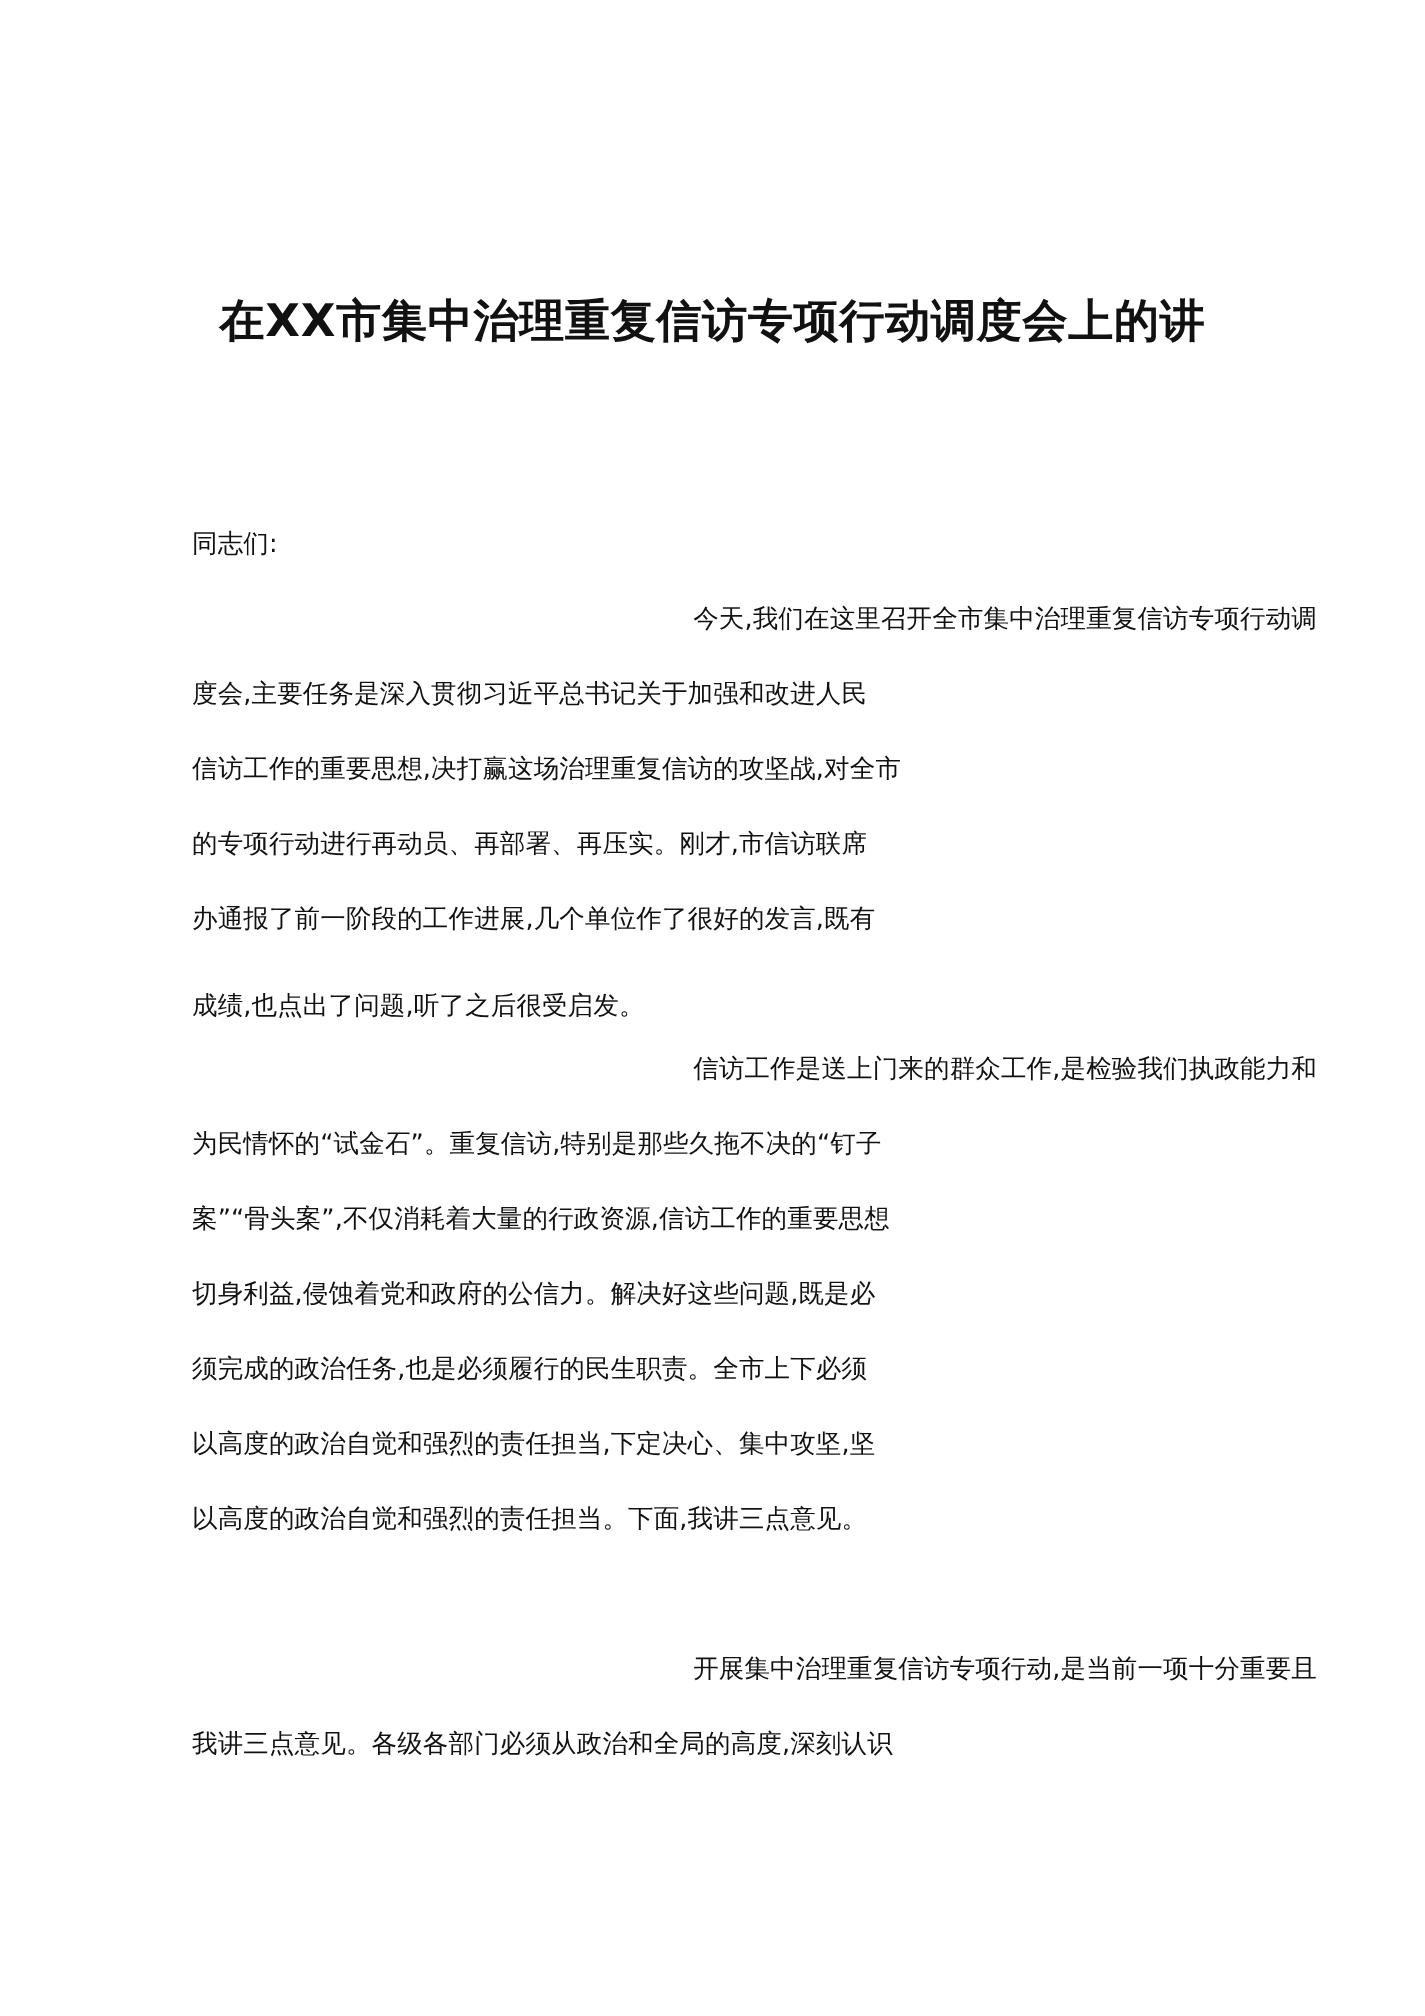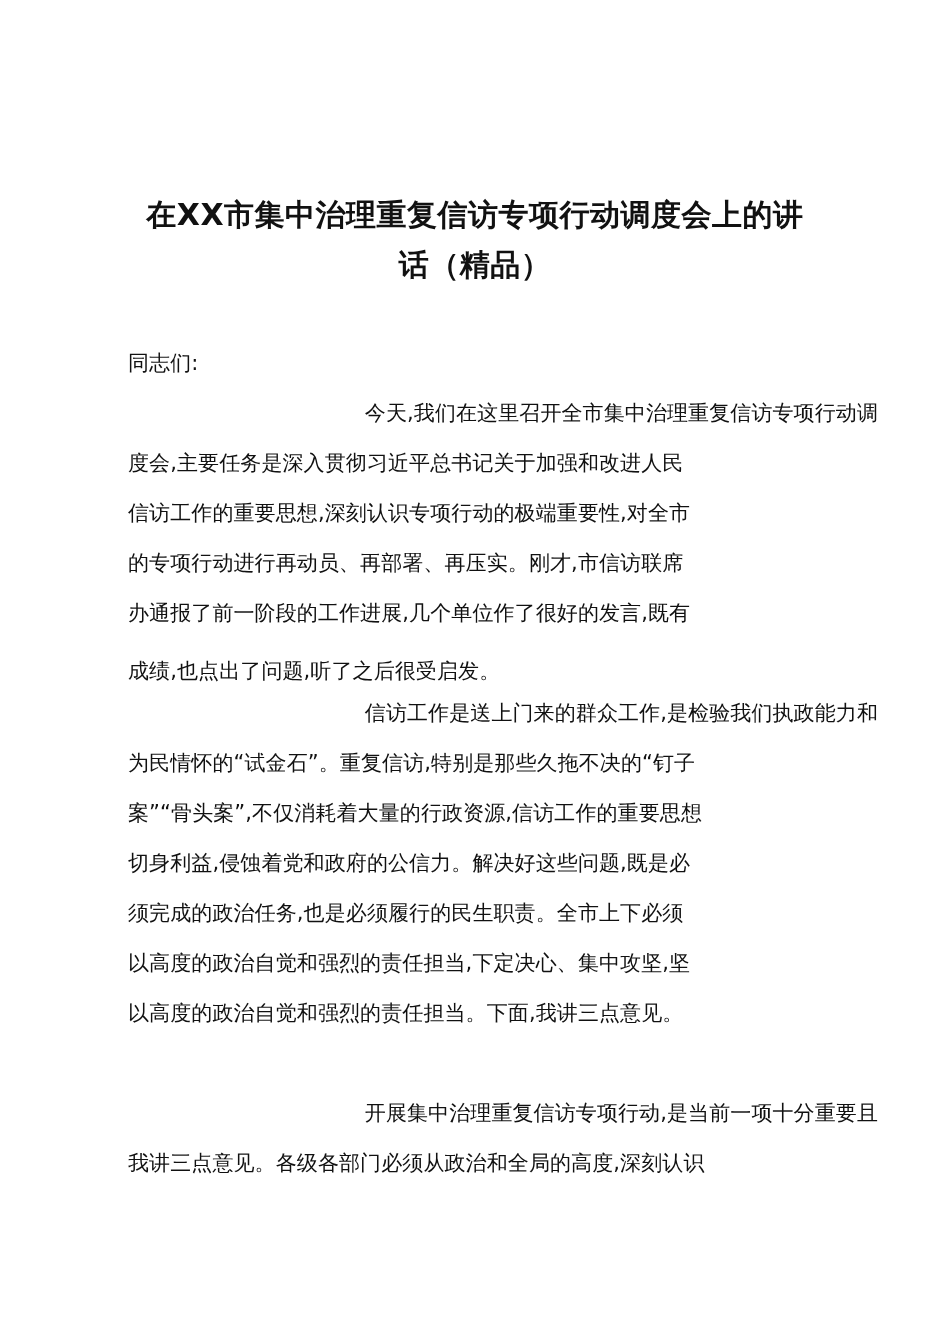--- a/index.html
+++ b/index.html
@@ -32,42 +32,41 @@
       line-height: 30px;
       letter-spacing: 0.5px;
       white-space: nowrap;
     }
     .title.l1 { top: 200px; }
     .title.l2 { top: 250px; }
     .line {
       position: absolute;
       left: 128px;
       width: 700px;
-      font-size: 21px;
+      font-size: 17px;
       line-height: 26px;
       white-space: nowrap;
       letter-spacing: 0.1px;
     }
     .line.indent { left: 178px; text-align: right; }
     .line.heading { font-weight: bold; }
   </style>
 </head>
 <body>
 
 <div class="page">
 
   <div class="title l1">在XX市集中治理重复信访专项行动调度会上的讲</div>
-  <div class="title l2">话（精品）</div>
 
   <div class="line" style="top:350px">同志们:</div>
 
   <div>
     <div class="line indent" style="top:400px">今天,我们在这里召开全市集中治理重复信访专项行动调</div>
     <div class="line" style="top:450px">度会,主要任务是深入贯彻习近平总书记关于加强和改进人民</div>
-    <div class="line" style="top:500px">信访工作的重要思想,深刻认识专项行动的极端重要性,对全市</div>
+    <div class="line" style="top:500px">信访工作的重要思想,决打赢这场治理重复信访的攻坚战,对全市</div>
     <div class="line" style="top:550px">的专项行动进行再动员、再部署、再压实。刚才,市信访联席</div>
     <div class="line" style="top:600px">办通报了前一阶段的工作进展,几个单位作了很好的发言,既有</div>
     <div class="line" style="top:658px">成绩,也点出了问题,听了之后很受启发。</div>
   </div>
 
   <div>
     <div class="line indent" style="top:700px">信访工作是送上门来的群众工作,是检验我们执政能力和</div>
     <div class="line" style="top:750px">为民情怀的“试金石”。重复信访,特别是那些久拖不决的“钉子</div>
     <div class="line" style="top:800px">案”“骨头案”,不仅消耗着大量的行政资源,信访工作的重要思想</div>
     <div class="line" style="top:850px">切身利益,侵蚀着党和政府的公信力。解决好这些问题,既是必</div>

